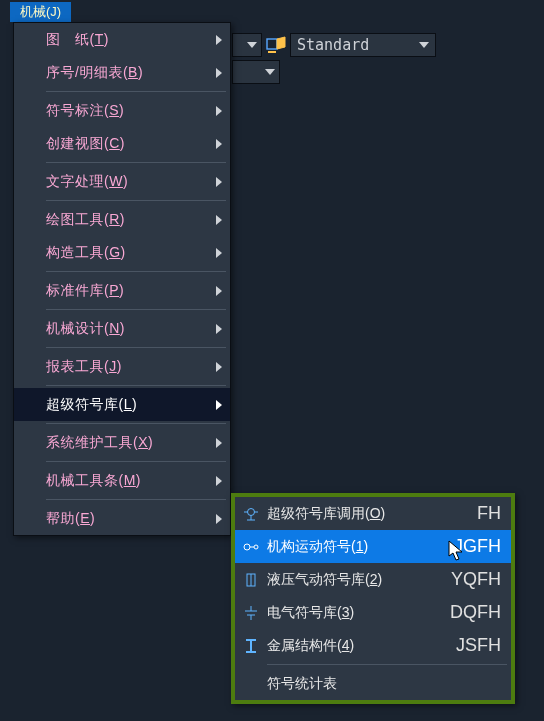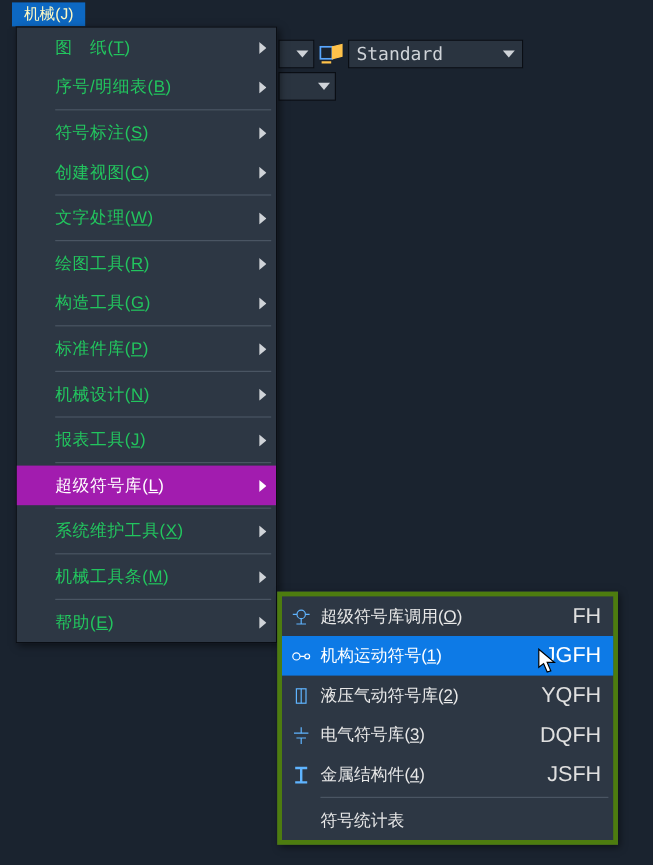--- a/index.html
+++ b/index.html
@@ -48,29 +48,29 @@
     box-shadow: 2px 2px 6px rgba(0,0,0,.5);
   }
   .menu-row {
     height: 33px; display: flex; align-items: center;
     padding: 0 6px 0 0; position: relative;
   }
   .menu-gutter {
     width: 32px; flex: 0 0 32px; height: 100%;
   }
   .menu-label {
-    flex: 1; color: #22c55e; white-space: nowrap;
+    flex: 1; color: #f9a8d4; white-space: nowrap;
     letter-spacing: .5px;
   }
   .menu-label .acc { text-decoration: underline; }
   .menu-arrow {
     width: 10px; flex: 0 0 10px; display:flex; align-items:center; justify-content:center;
   }
   .menu-arrow svg { fill: #cfd3d8; }
-  .menu-row.highlight { background: #a21caf; }
+  .menu-row.highlight { background: #0f172a; }
   .menu-row.highlight .menu-label { color:#fff; }
   .menu-row.highlight .menu-arrow svg { fill:#fff; }
 
   .menu-sep {
     height: 1px; margin: 2px 4px 2px 32px;
     background: #4a5563;
   }
 
   .sub-menu {
     position: absolute; left: 231px; top: 493px; width: 284px;

